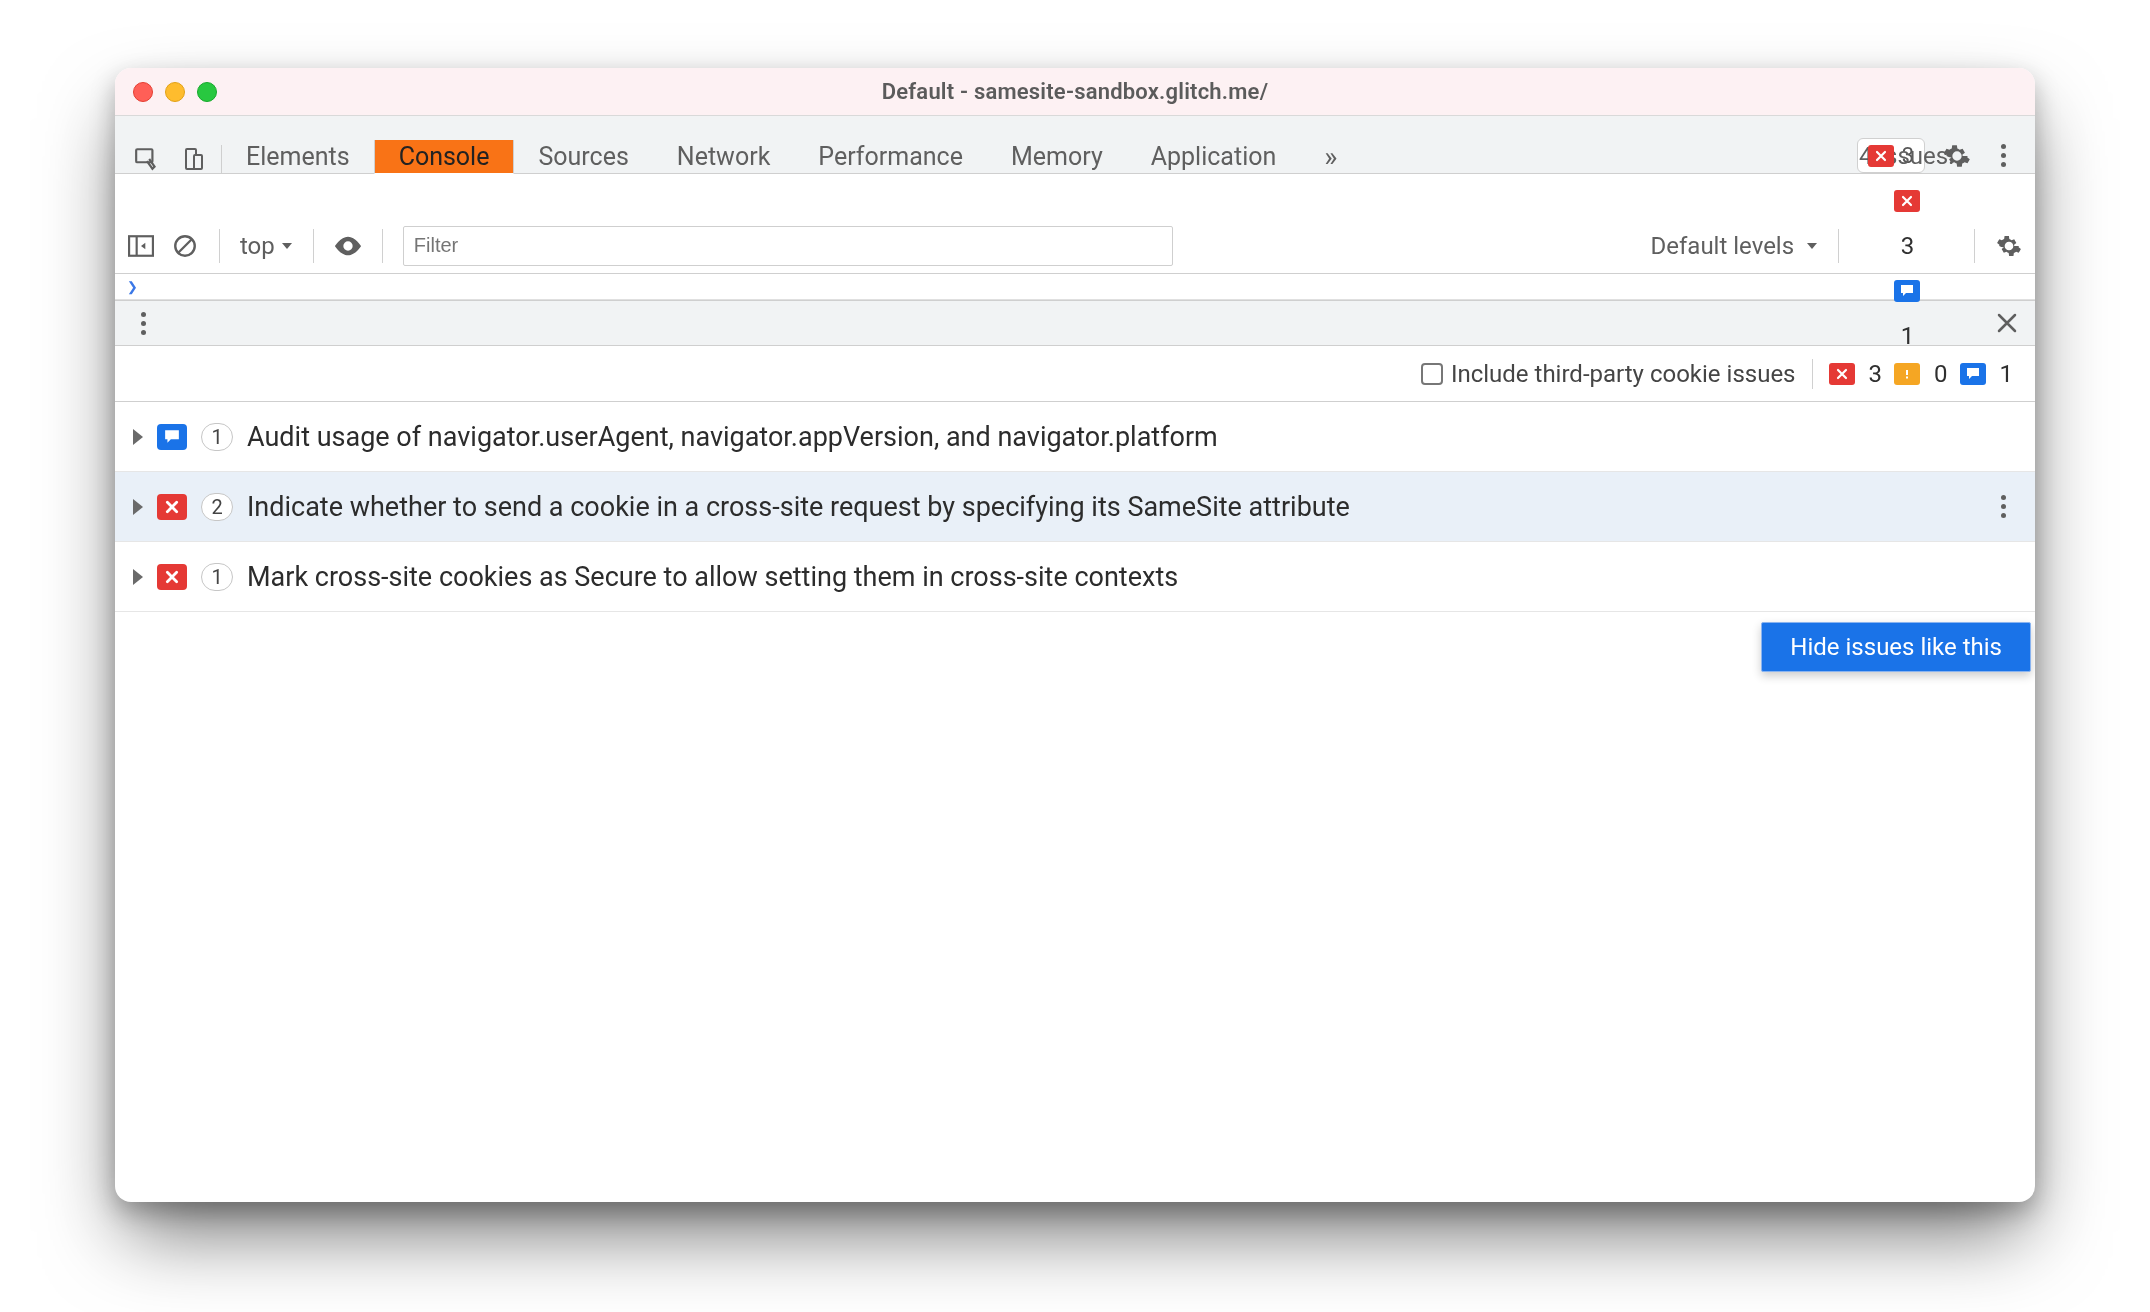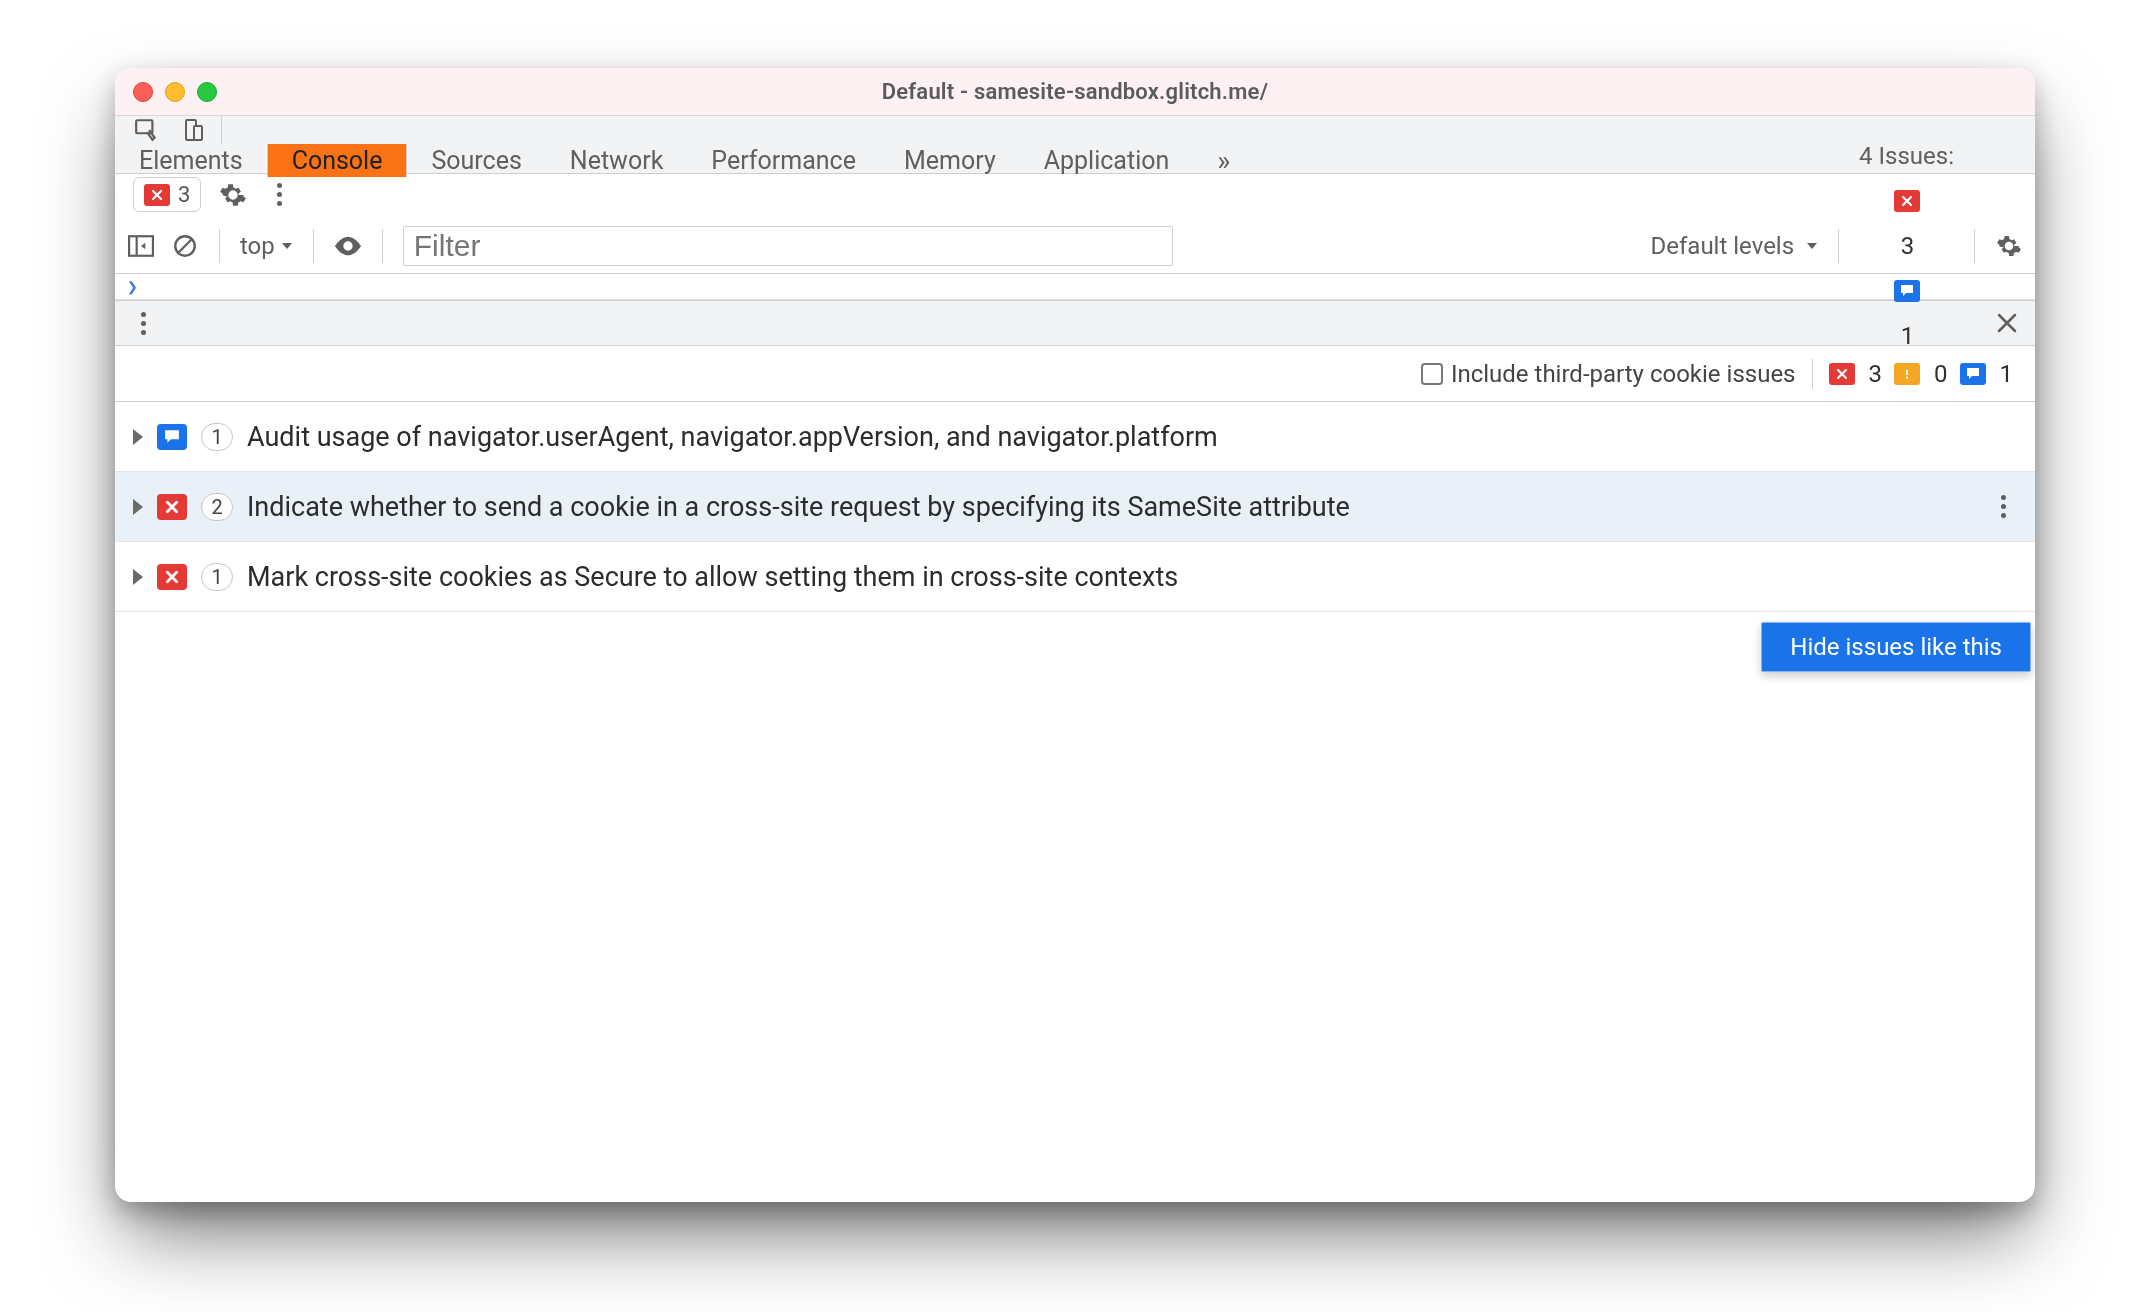--- a/index.html
+++ b/index.html
@@ -45,24 +45,23 @@
     font-size: 22px;
     color: #5b5b5b;
     font-weight: 600;
     letter-spacing: 0.2px;
   }
 
   
   .tabbar {
     height: 58px;
     display: flex;
-    align-items: flex-start;
+    align-items: flex-end;
     border-bottom: 1px solid #cfcfcf;
     background: #f1f3f4;
-    flex-direction: column;
   }
   .tab-left {
     display: flex; align-items: center;
     padding: 0 14px 0 18px;
     gap: 18px;
     border-right: 1px solid #cfcfcf;
   }
   .tabs {
     display: flex;
     align-items: stretch;
@@ -101,21 +100,21 @@
     color: #5f5f5f;
     margin-top: 44px;
   }
   .subbar .sep { width: 1px; height: 34px; background: #d0d0d0; margin: 0 4px; }
   .filter {
     flex: 0 0 770px;
     height: 40px;
     border: 1px solid #cfcfcf;
     background: #ffffff;
     border-radius: 2px;
-    font-size: 30px;
+    font-size: 20px;
     color: #888;
     padding: 4px 10px;
     outline: none;
   }
   .spacer { flex: 1; }
 
   
   .badge {
     display: inline-flex; align-items: center; justify-content: center;
     width: 26px; height: 22px; border-radius: 3px;

